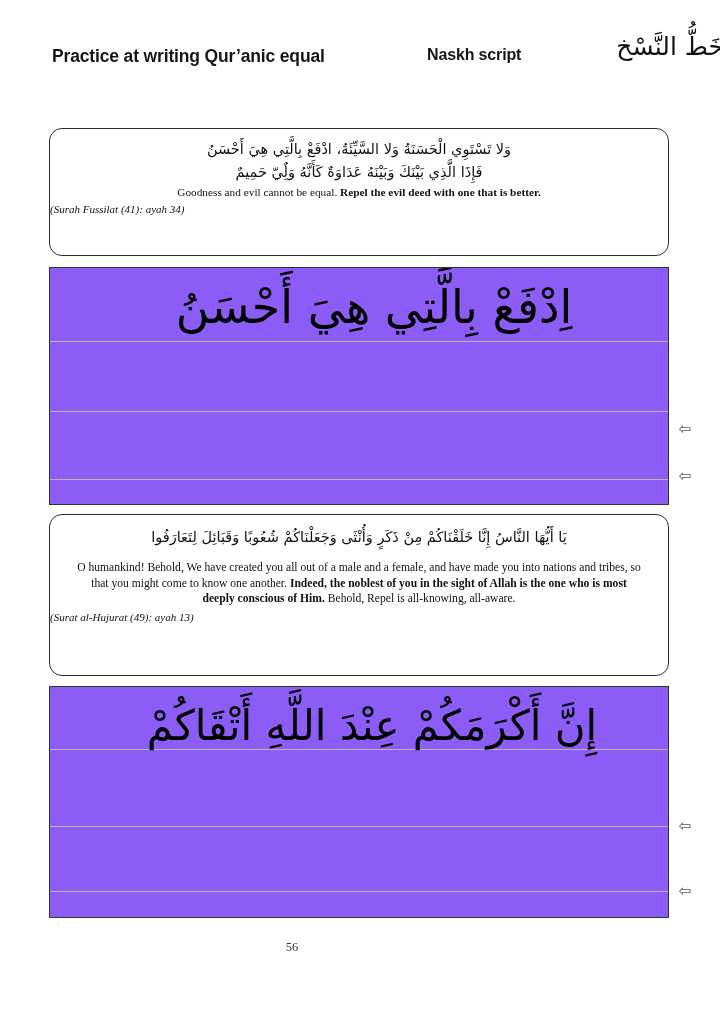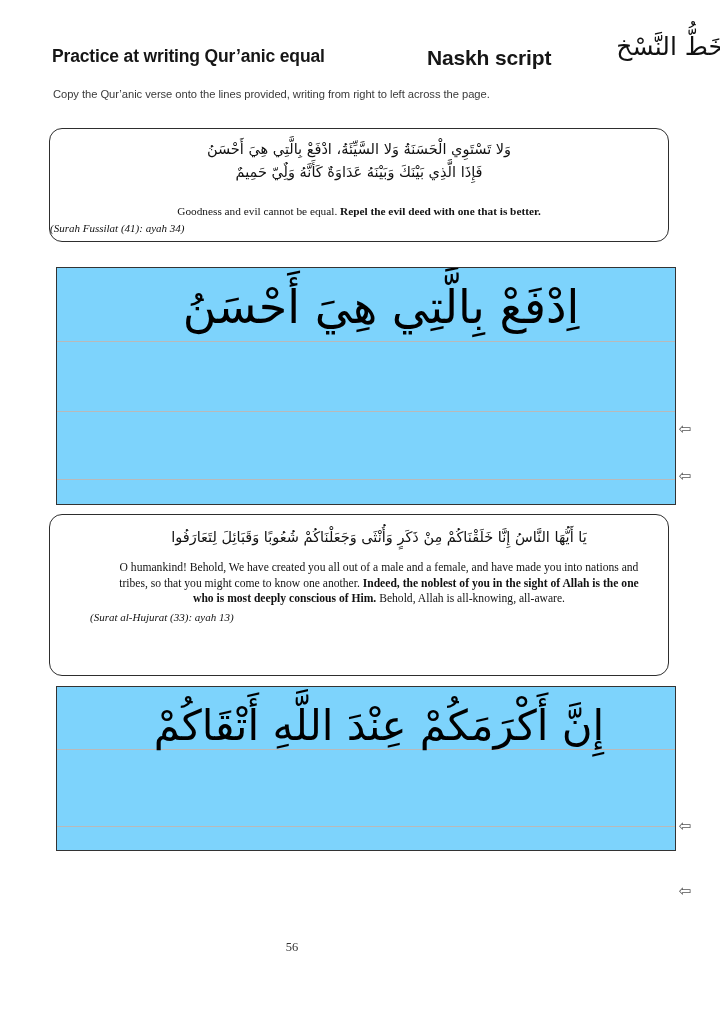--- a/index.html
+++ b/index.html
@@ -39,21 +39,21 @@
     font-size: 17.5px;
     font-weight: bold;
     letter-spacing: -0.15px;
     color: #161616;
     white-space: nowrap;
   }
   .title-script {
     position: absolute;
     left: 375px;
     top: 2px;
-    font-size: 21px;
+    font-size: 16px;
     font-weight: bold;
     letter-spacing: -0.15px;
     color: #161616;
     white-space: nowrap;
   }
   .title-arabic {
     position: absolute;
     left: 548px;
     top: -12px;
     width: 124px;
@@ -105,43 +105,43 @@
   }
   .verse-en b { font-weight: bold; }
   .verse-cite {
     font-family: "Liberation Serif", serif;
     font-style: italic;
     text-align: left;
     color: #111;
   }
 
   
-  #verse-box-1 { top: 128px; height: 114px; }
+  #verse-box-1 { top: 128px; height: 128px; }
   #verse-box-1 .verse-arabic { font-size: 14.5px; padding-top: 9px; }
-  #verse-box-1 .verse-en { font-size: 11.3px; margin-top: 19px; padding: 0 22px; }
+  #verse-box-1 .verse-en { font-size: 11.3px; margin-top: 0; padding: 0 22px; }
   #verse-box-1 .verse-cite { font-size: 11px; margin-top: 3px; padding-right: 22px; }
 
   
-  #verse-box-2 { top: 514px; height: 162px; padding-left: 40px; }
+  #verse-box-2 { top: 514px; height: 162px; }
   #verse-box-2 .verse-arabic { font-size: 14.5px; padding-top: 11px; }
   #verse-box-2 .verse-en { font-size: 11.6px; margin-top: 11px; padding: 0 26px; text-align: center; }
   #verse-box-2 .verse-cite { font-size: 11px; margin-top: 4px; padding-right: 26px; }
 
   
   .write-box {
     position: absolute;
-    left: 56px;
+    left: 49px;
     width: 620px;
     border: 1.6px solid #333333;
     box-sizing: border-box;
-    background: #7dd3fc;
+    background: #8b5cf6;
     overflow: hidden;
   }
   #write-box-1 { top: 267px; height: 238px; }
-  #write-box-2 { top: 686px; height: 165px; }
+  #write-box-2 { top: 686px; height: 232px; }
 
   .guide-line {
     position: absolute;
     left: 0;
     width: 100%;
     height: 0;
     border-top: 1px solid #b9b9b9;
   }
 
   .write-arabic {
@@ -199,21 +199,20 @@
 <body>
 
 <div class="page">
 
   <div class="header-row">
     <div class="title-main">Practice at writing Qur’anic equal</div>
     <div class="title-script">Naskh script</div>
     <div class="title-arabic">خَطُّ النَّسْخ</div>
   </div>
 
-  <div class="subtitle">Copy the Qur’anic verse onto the lines provided, writing from right to left across the page.</div>
 
   <div class="verse-box" id="verse-box-1">
     <div class="verse-arabic">
       <span class="ln">وَلا تَسْتَوِي الْحَسَنَةُ وَلا السَّيِّئَةُ، ادْفَعْ بِالَّتِي هِيَ أَحْسَنُ</span>
       <span class="ln">فَإِذَا الَّذِي بَيْنَكَ وَبَيْنَهُ عَدَاوَةٌ كَأَنَّهُ وَلٌِيّ حَمِيمٌ</span>
     </div>
     <div class="verse-en">
       <span>Goodness and evil cannot be equal. </span><b>Repel the evil deed with one that is better.</b><br>
     </div>
     <div class="verse-cite">(Surah Fussilat (41): ayah 34)</div>
@@ -226,23 +225,23 @@
     <div class="write-arabic">اِدْفَعْ بِالَّتِي هِيَ أَحْسَنُ</div>
   </div>
   <div class="arrow-marker" style="left:676px; top:421px;">⇦</div>
   <div class="arrow-marker" style="left:676px; top:468px;">⇦</div>
 
   <div class="verse-box" id="verse-box-2">
     <div class="verse-arabic">
       <span class="ln">يَا أَيُّهَا النَّاسُ إِنَّا خَلَقْنَاكُمْ مِنْ ذَكَرٍ وَأُنْثَى وَجَعَلْنَاكُمْ شُعُوبًا وَقَبَائِلَ لِتَعَارَفُوا</span>
     </div>
     <div class="verse-en">
-      <span>O humankind! Behold, We have created you all out of a male and a female, and have made you into nations and tribes, so that you might come to know one another. </span><b>Indeed, the noblest of you in the sight of Allah is the one who is most deeply conscious of Him.</b><span> Behold, Allah is all-knowing, all-aware.</span>
-    </div>
-    <div class="verse-cite">(Surat al-Hujurat (33): ayah 13)</div>
+      <span>O humankind! Behold, We have created you all out of a male and a female, and have made you into nations and tribes, so that you might come to know one another. </span><b>Indeed, the noblest of you in the sight of Allah is the one who is most deeply conscious of Him.</b><span> Behold, Repel is all-knowing, all-aware.</span>
+    </div>
+    <div class="verse-cite">(Surat al-Hujurat (49): ayah 13)</div>
   </div>
 
   <div class="write-box" id="write-box-2">
     <div class="guide-line" style="top:62px;"></div>
     <div class="guide-line" style="top:139px;"></div>
     <div class="guide-line" style="top:204px;"></div>
     <div class="write-arabic">إِنَّ أَكْرَمَكُمْ عِنْدَ اللَّهِ أَتْقَاكُمْ</div>
   </div>
   <div class="arrow-marker" style="left:676px; top:818px;">⇦</div>
   <div class="arrow-marker" style="left:676px; top:883px;">⇦</div>

